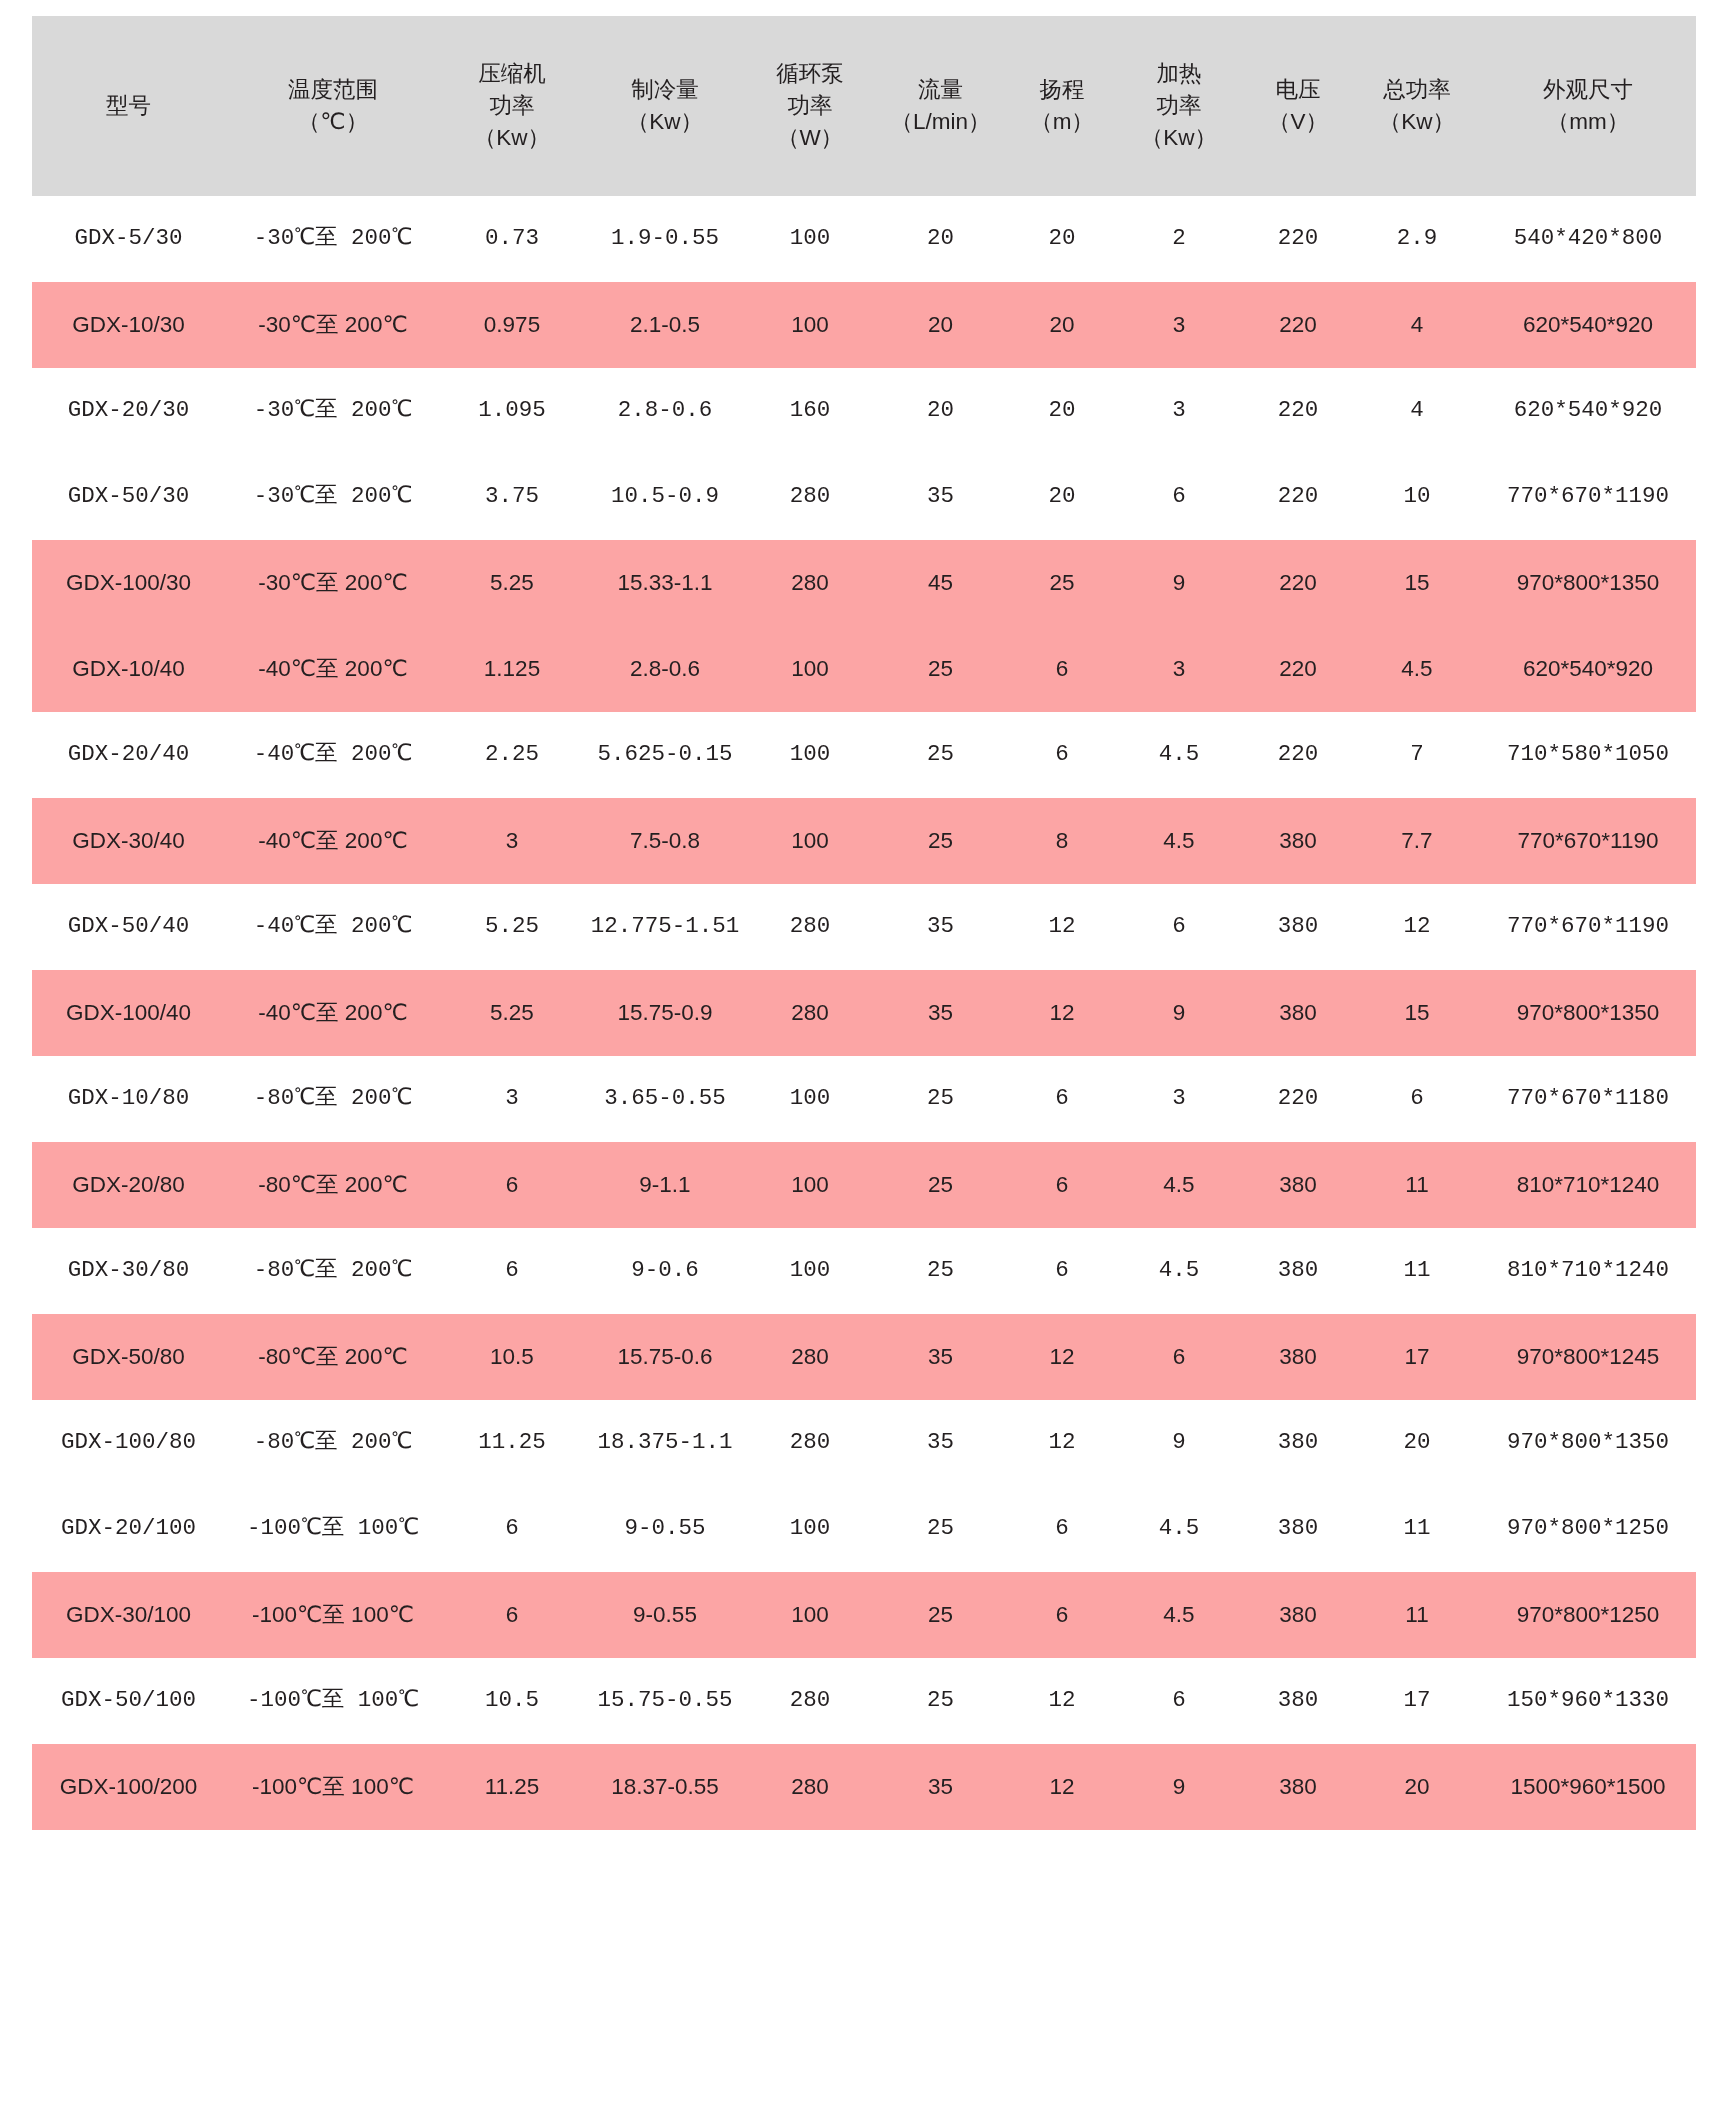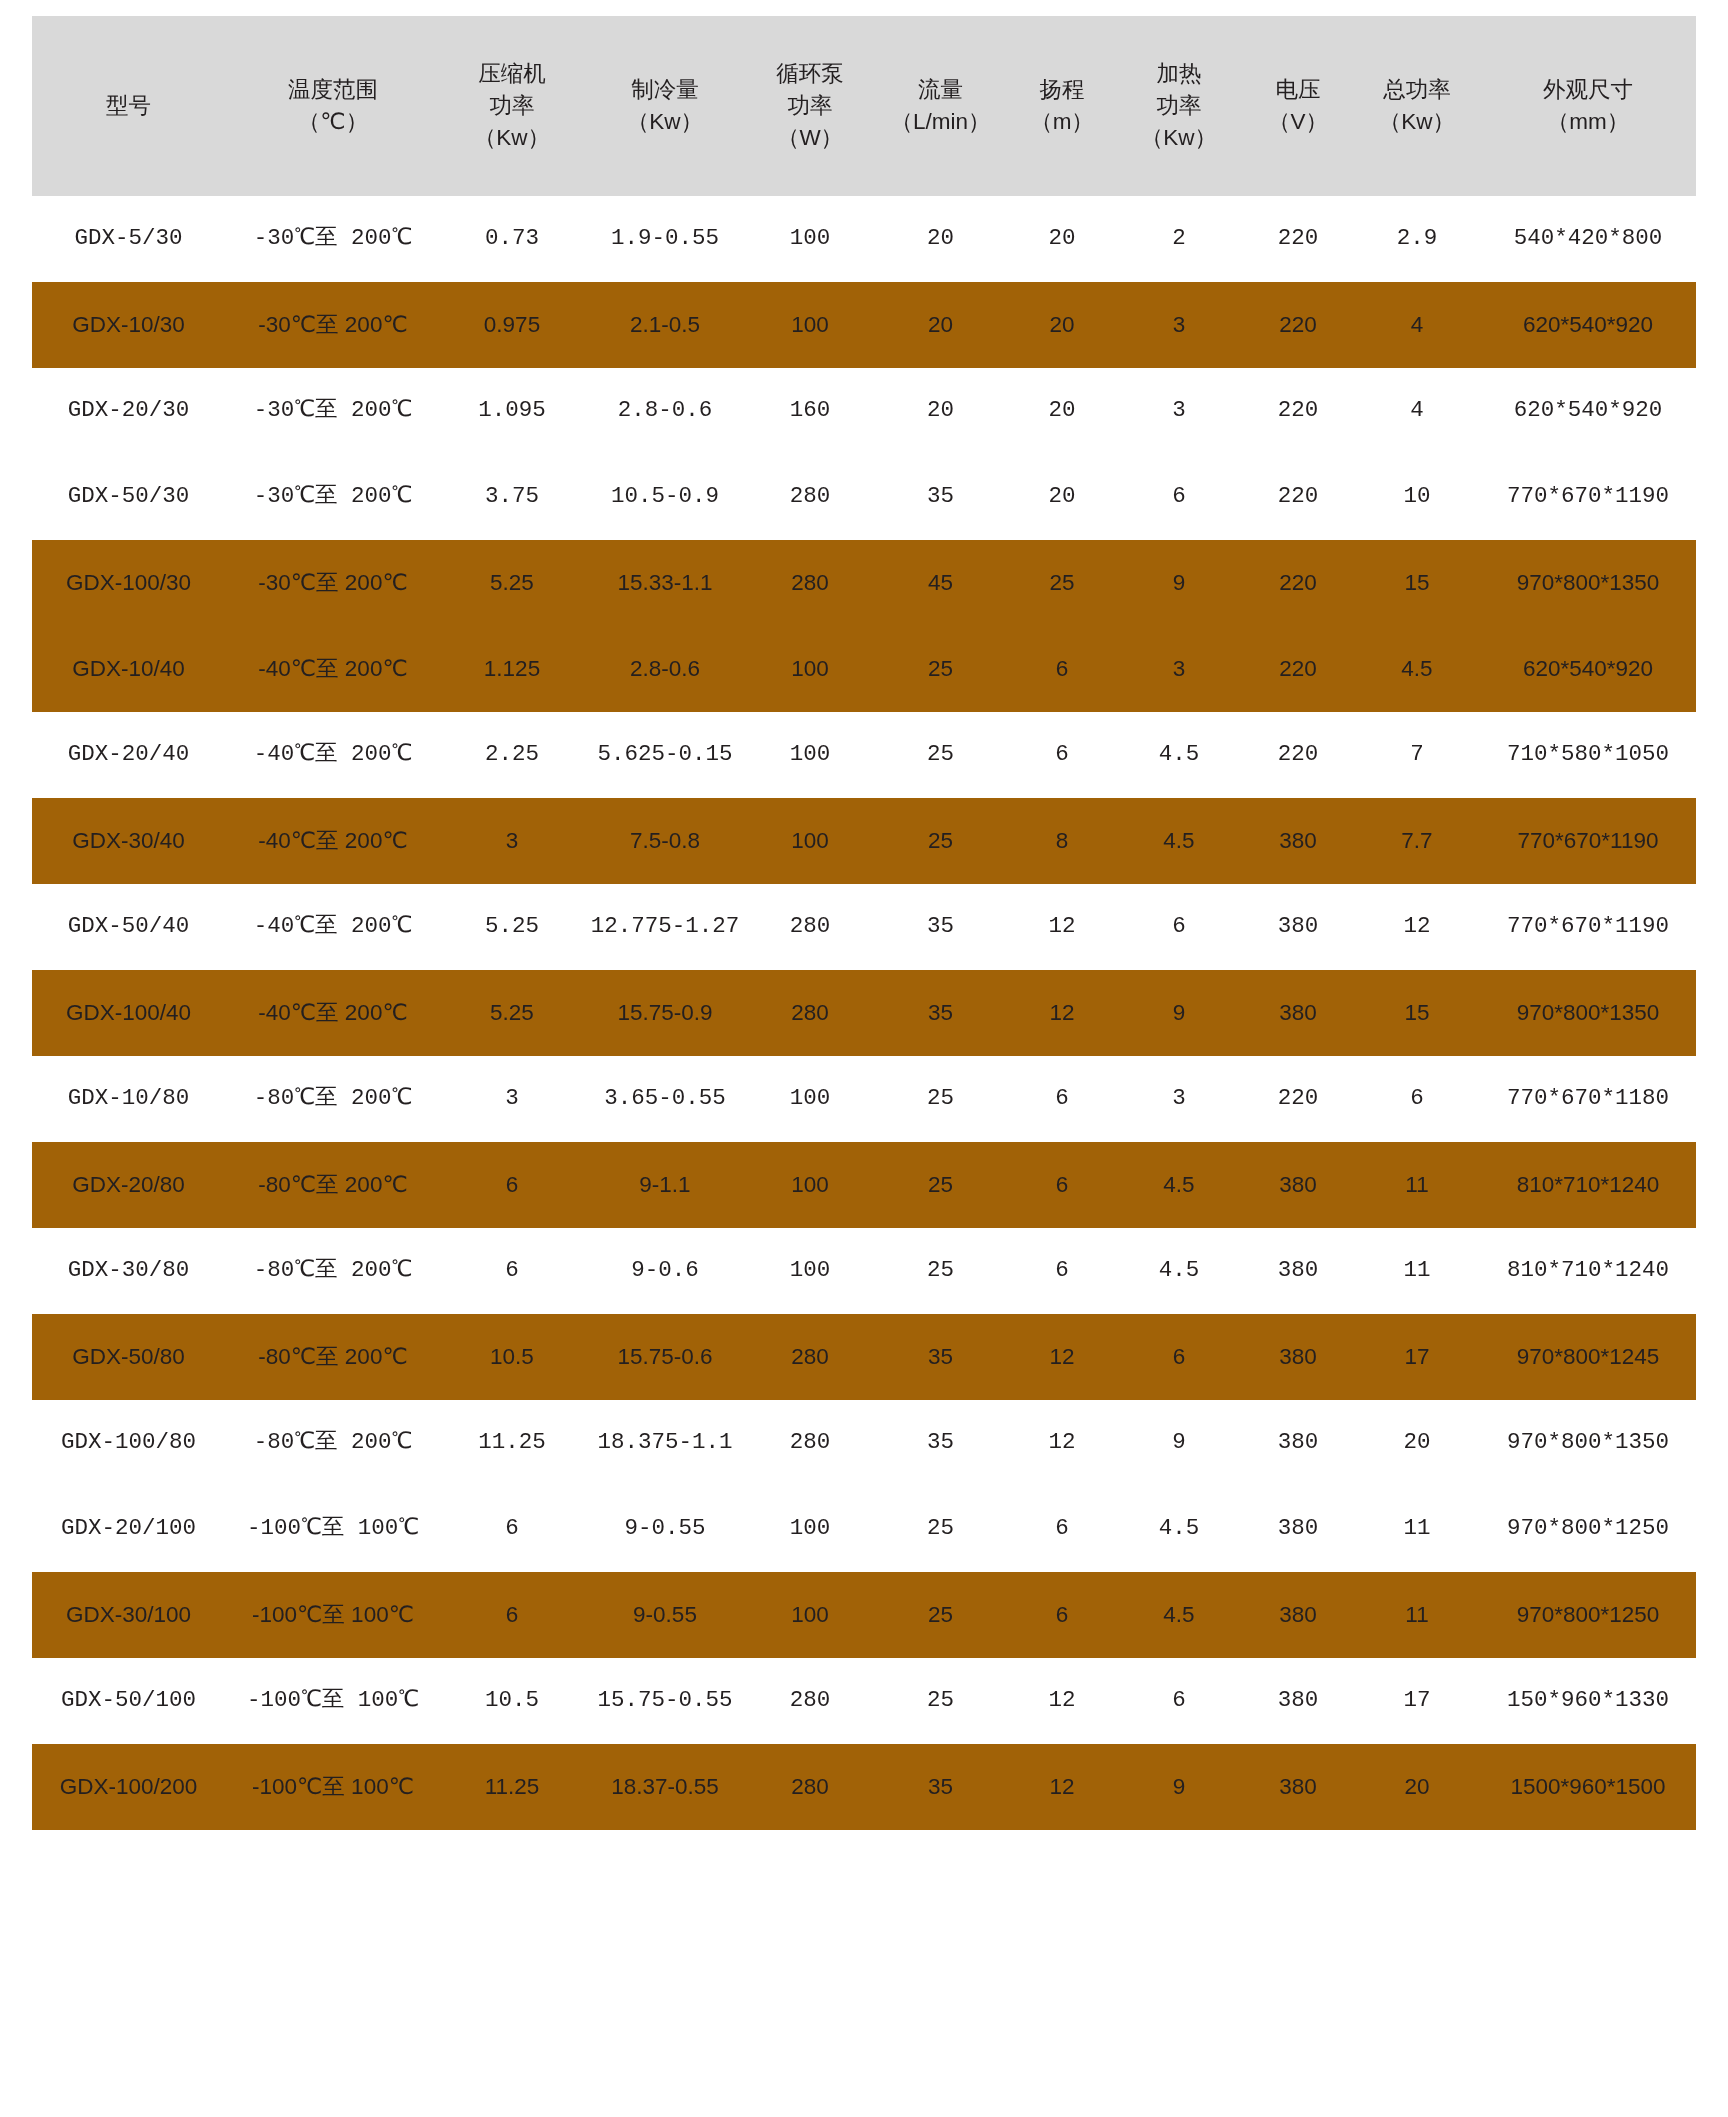--- a/index.html
+++ b/index.html
@@ -45,21 +45,21 @@
     display: block;
   }
   tbody tr {
     height: 86px;
   }
   tbody tr.odd {
     background: #ffffff;
     font-family: Liberation Mono, monospace;
   }
   tbody tr.even {
-    background: #a16207;
+    background: #fca5a5;
   }
   
   col.c0 { width: 193px; }
   col.c1 { width: 216px; }
   col.c2 { width: 142px; }
   col.c3 { width: 164px; }
   col.c4 { width: 126px; }
   col.c5 { width: 135px; }
   col.c6 { width: 108px; }
   col.c7 { width: 126px; }
@@ -237,21 +237,21 @@
           <td>8</td>
           <td>4.5</td>
           <td>380</td>
           <td>7.7</td>
           <td>770*670*1190</td>
         </tr>
         <tr class="odd">
           <td>GDX-50/40</td>
           <td>-40℃至 200℃</td>
           <td>5.25</td>
-          <td>12.775-1.27</td>
+          <td>12.775-1.51</td>
           <td>280</td>
           <td>35</td>
           <td>12</td>
           <td>6</td>
           <td>380</td>
           <td>12</td>
           <td>770*670*1190</td>
         </tr>
         <tr class="even">
           <td>GDX-100/40</td>

